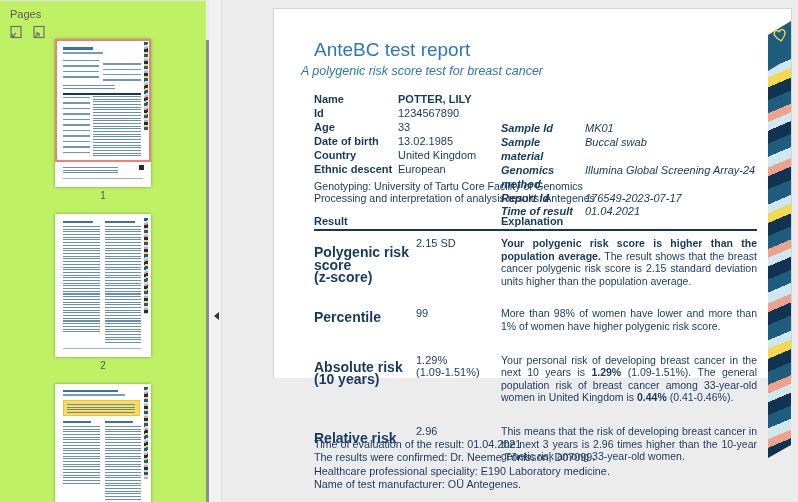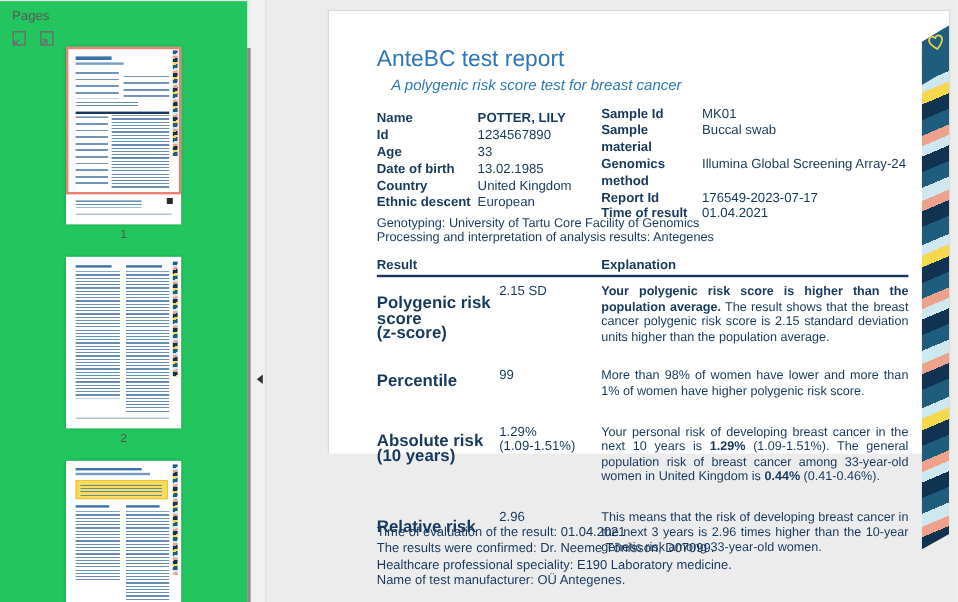--- a/index.html
+++ b/index.html
@@ -2,21 +2,21 @@
 <html><head>
 <meta charset="utf-8">
 <style>
   * { margin:0; padding:0; box-sizing:border-box; }
   html,body { width:798px; height:502px; overflow:hidden; }
   .app { position:relative; width:798px; height:502px; background:#ececec;
          font-family:"Liberation Sans", sans-serif; color:#17395e; }
 
   
   .sidebar { position:absolute; left:0; top:0; width:206px; height:502px;
-             background:#22c55e; border-top:1px solid #e3e3e3; }
+             background:#bef264; border-top:1px solid #e3e3e3; }
   .panel-title { font-size:11px; color:#5a5a5a; padding:7px 0 0 10px; }
   .panel-icons { display:flex; gap:8px; margin:5px 0 0 9px; }
   .picon { width:15px; height:14px; cursor:pointer; }
   .thumbs { position:absolute; left:0; top:38px; width:206px;
             display:flex; flex-direction:column; align-items:center; }
   .thumb { position:relative; width:96px; background:#fff;
            box-shadow:0 0 3px rgba(0,0,0,.35); overflow:hidden; }
   .t1 { height:148px; }
   .t2 { height:143px; margin-top:13px; }
   .t3 { height:143px; margin-top:13px; }
@@ -40,26 +40,26 @@
   .collapse-handle { position:absolute; left:214px; top:312px; width:0; height:0;
             border-top:4px solid transparent; border-bottom:4px solid transparent;
             border-right:5px solid #333; cursor:pointer; }
 
   
   .canvas { position:absolute; left:222px; top:0; width:576px; height:502px; }
   .page { position:absolute; left:51px; top:8px; width:519px; height:370px;
           background:#ffffff; border:1px solid #d4d4d4; border-bottom:none; }
 
   .doc-title { position:absolute; left:40px; top:30px; font-size:19px; color:#2e76b8; }
-  .doc-subtitle { position:absolute; left:52px; top:55px; font-size:12.5px;
+  .doc-subtitle { position:absolute; left:27px; top:55px; font-size:12.5px;
                   font-style:italic; color:#2e76b8; }
 
   .info { position:absolute; font-size:11px; line-height:13.9px; }
   .info-left { left:40px; top:84px; }
-  .info-right { left:227px; top:80px; }
+  .info-right { left:227px; top:113px;font-style:italic; }
   .irow { display:flex; }
   .ilabel { font-weight:bold; width:84px; flex:0 0 84px; }
   .ival { white-space:nowrap; }
   .vbold { font-weight:bold; }
 
   .geno { position:absolute; left:40px; top:172px; font-size:10.6px; line-height:11.8px; }
 
   .rtable { position:absolute; left:40px; top:206px; width:443px; }
   .rhead { display:flex; font-size:11px; font-weight:bold;
            border-bottom:2px solid #16365c; padding-bottom:2px; }

